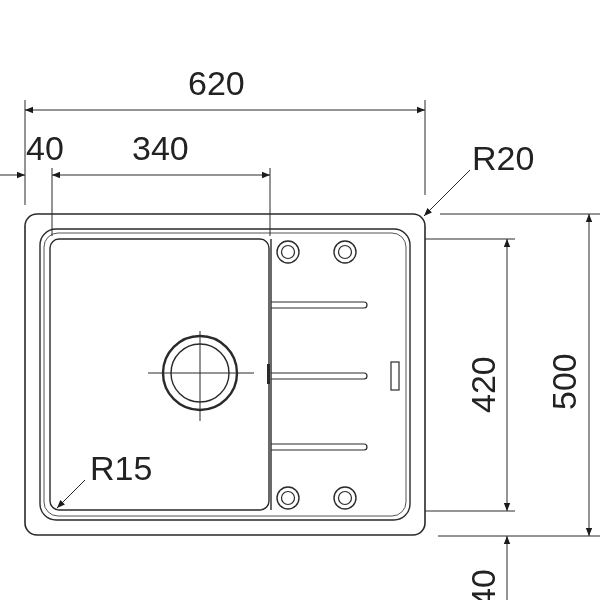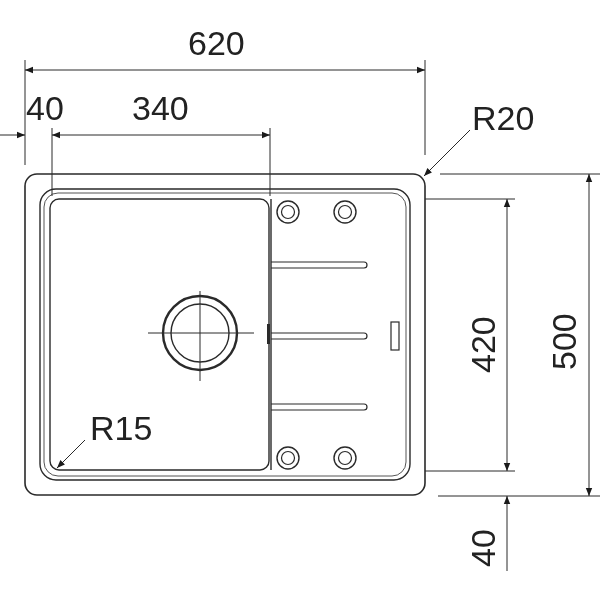--- a/index.html
+++ b/index.html
@@ -1,17 +1,17 @@
 <!DOCTYPE html>
 <html><head>
 <meta charset="utf-8">
 <style>
   html,body{margin:0;padding:0;background:#ffffff;}
   body{width:600px;height:600px;overflow:hidden;}
-  #stage{position:relative;width:600px;height:456px;}
+  #stage{position:relative;width:600px;height:456px;margin-top:40px;}
   svg{position:absolute;left:0;top:0;}
   .dim-text{font-family:"Liberation Sans",sans-serif;font-size:34px;fill:#222222;}
   .ln{stroke:#2a2a2a;fill:none;}
 </style>
 </head>
 <body>
 
 <div id="stage">
 <svg width="600" height="600" viewBox="0 0 600 600" xmlns="http://www.w3.org/2000/svg">
   <defs>

